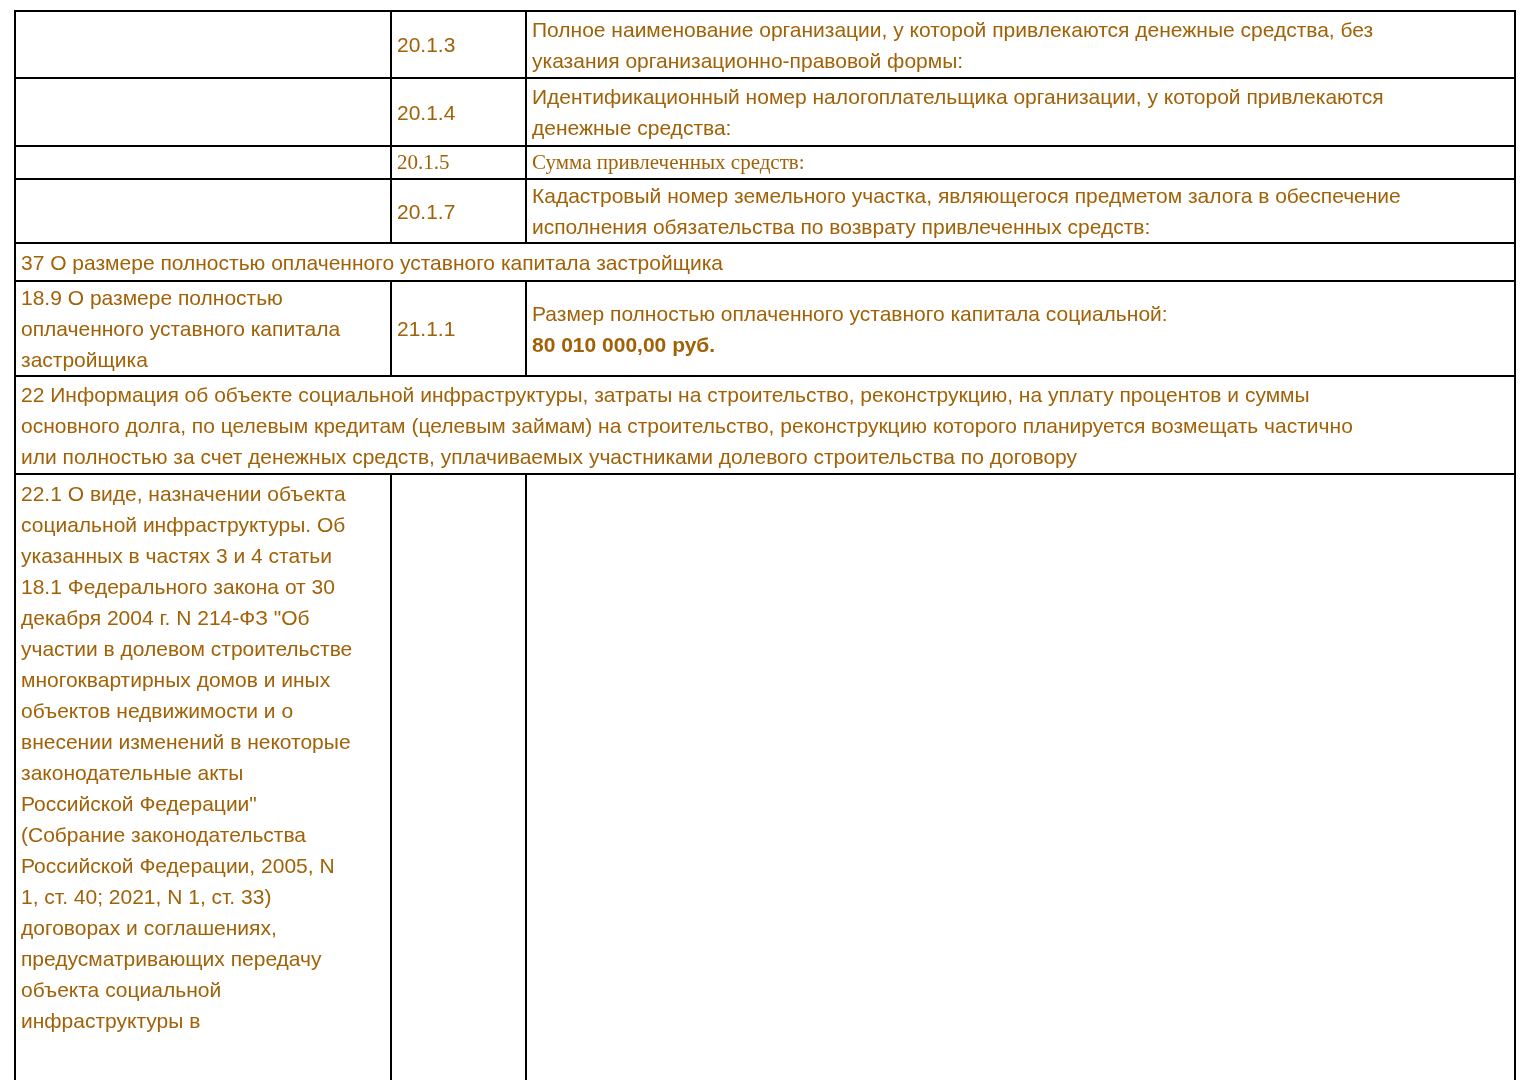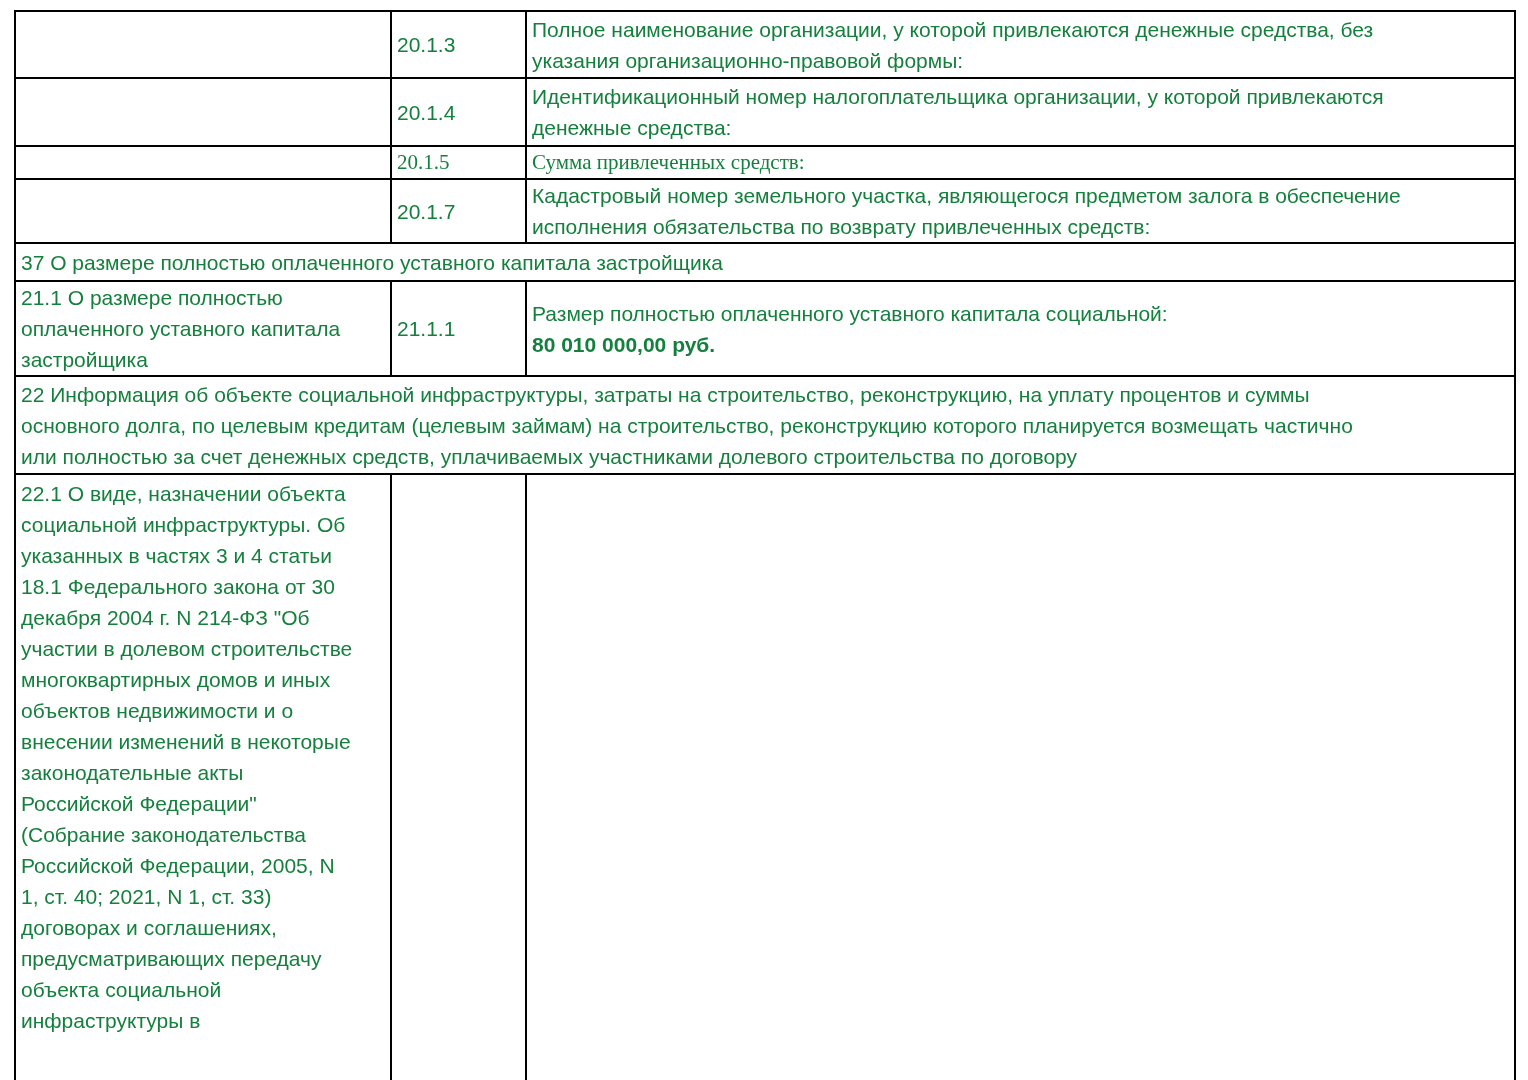--- a/index.html
+++ b/index.html
@@ -10,21 +10,21 @@
     height: 1080px;
     overflow: hidden;
   }
   .sheet {
     position: relative;
     width: 1528px;
     height: 772px;
     font-family: "Liberation Sans", "DejaVu Sans", sans-serif;
     font-size: 21px;
     line-height: 31px;
-    color: #15803d;
+    color: #a16207;
   }
   table.decl {
     position: absolute;
     left: 14px;
     top: 10px;
     width: 1500px;
     border-collapse: collapse;
     table-layout: fixed;
   }
   table.decl td {
@@ -85,21 +85,21 @@
       <td>20.1.7</td>
       <td class="pre">Кадастровый номер земельного участка, являющегося предметом залога в обеспечение
 исполнения обязательства по возврату привлеченных средств:</td>
     </tr>
 
     <tr class="r6">
       <td colspan="3">37 О размере полностью оплаченного уставного капитала застройщика</td>
     </tr>
 
     <tr class="r7">
-      <td class="pre">21.1 О размере полностью
+      <td class="pre">18.9 О размере полностью
 оплаченного уставного капитала
 застройщика</td>
       <td>21.1.1</td>
       <td>
         <div>Размер полностью оплаченного уставного капитала социальной:</div>
         <div class="bold">80 010 000,00 руб.</div>
       </td>
     </tr>
 
     <tr class="r8">

